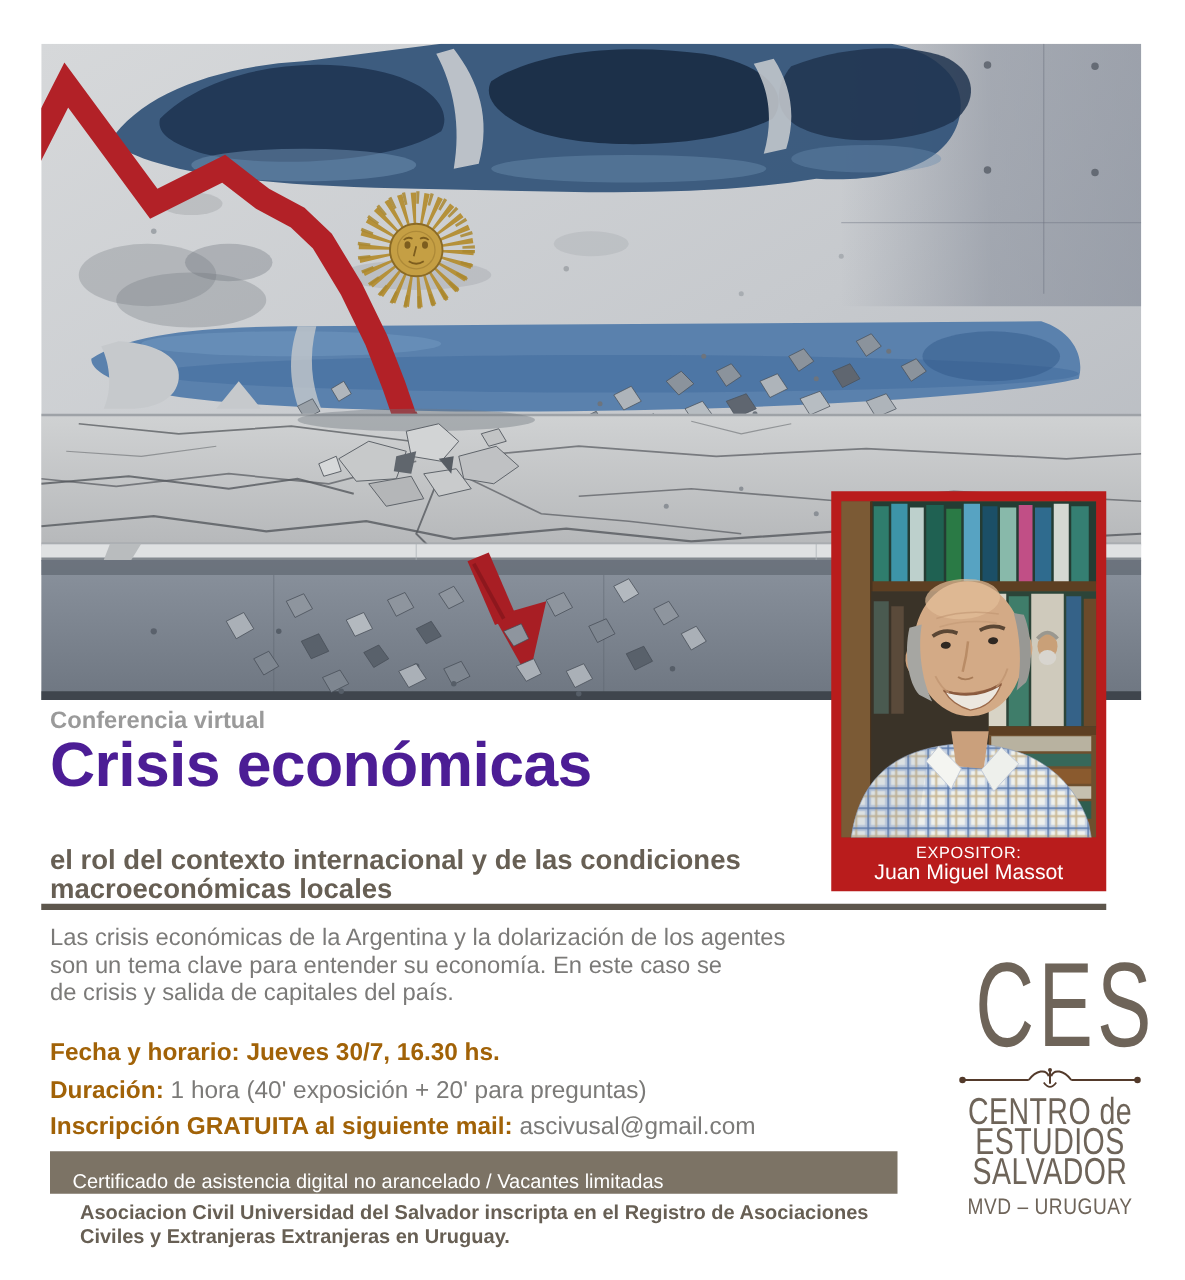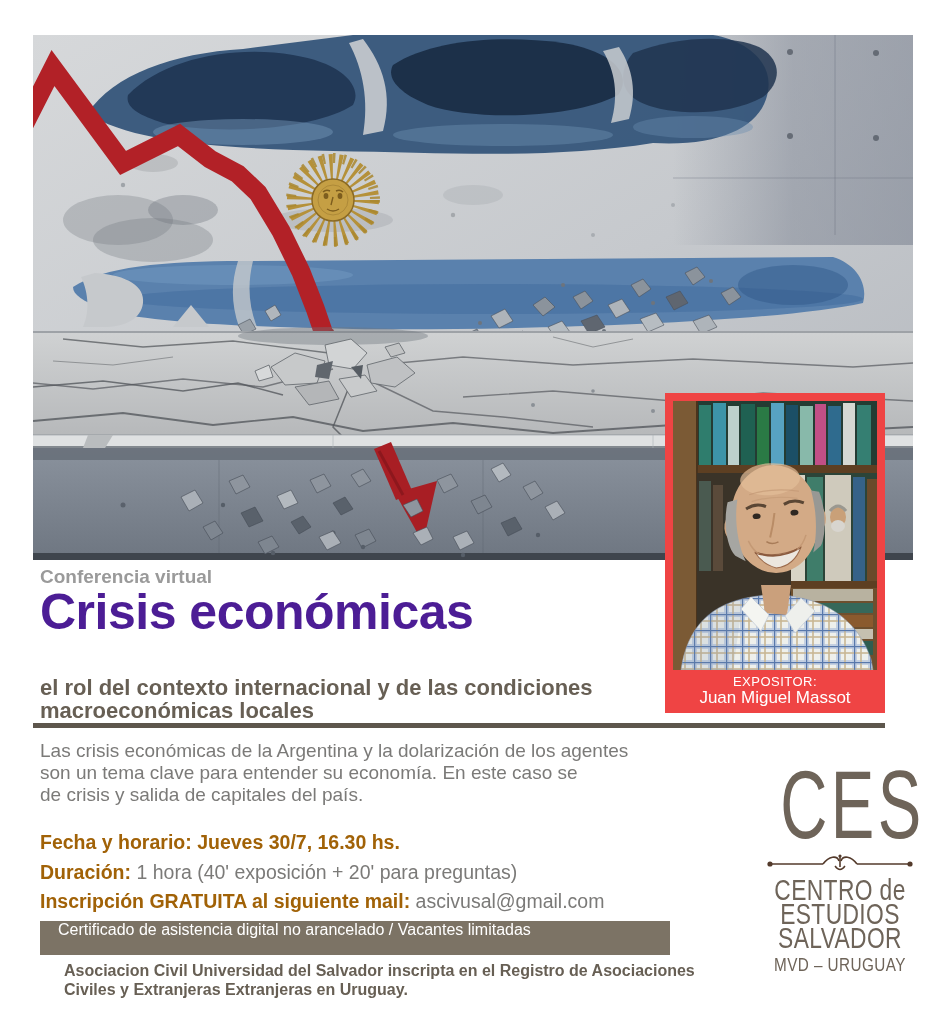--- a/index.html
+++ b/index.html
@@ -2,38 +2,38 @@
 <html><head>
 <meta charset="utf-8">
 <style>
   html,body{margin:0;padding:0;}
   body{width:948px;height:1024px;background:#ffffff;font-family:"Liberation Sans",sans-serif;position:relative;overflow:hidden;}
   .abs{position:absolute;}
   .nowrap{white-space:nowrap;}
   
   #hero{left:33px;top:35px;width:880px;height:525px;}
   
-  #photo-frame{left:665px;top:393px;width:220px;height:320px;background:#ef4444;box-sizing:border-box;padding:8px 8px 0 8px;}
+  #photo-frame{left:665px;top:393px;width:220px;height:320px;background:#b91c1c;box-sizing:border-box;padding:8px 8px 0 8px;}
   #photo-frame svg{display:block;}
   #photo-caption{height:43px;display:flex;flex-direction:column;align-items:center;justify-content:center;color:#ffffff;line-height:1.1;}
   #photo-caption .cap1{font-size:13px;letter-spacing:.5px;}
   #photo-caption .cap2{font-size:17px;font-weight:normal;}
   
   #kicker{left:40px;top:566px;font-size:19px;font-weight:bold;color:#9a9a9a;}
   #title{left:40px;top:592px;font-size:50px;font-weight:bold;color:#4c1d95;line-height:40px;letter-spacing:-.5px;}
   #subtitle{left:40px;top:676px;font-size:22px;font-weight:bold;color:#675f54;line-height:23px;}
   #rule{left:33px;top:723px;width:852px;height:5px;background:#5d564c;}
   
   #body-copy{left:40px;top:740px;font-size:19px;color:#7b7a78;line-height:22px;}
   .info-line{font-size:19.5px;color:#7b7a78;}
   .info-line .lbl{font-weight:bold;color:#a16207;}
   #fecha{left:40px;top:831px;font-weight:bold;color:#675f54;}
   #duracion{left:40px;top:861px;}
   #inscripcion{left:40px;top:890px;}
-  #banner{left:40px;top:921px;width:630px;height:34px;background:#7c7365;color:#ffffff;font-size:16px;display:flex;align-items:flex-start;padding-left:18px;box-sizing:border-box;}
+  #banner{left:40px;top:921px;width:678px;height:34px;background:#7c7365;color:#ffffff;font-size:16px;display:flex;align-items:flex-end;padding-left:18px;box-sizing:border-box;}
   #footer{left:40px;top:961px;font-size:16px;font-weight:bold;color:#675f54;line-height:19px;margin-left:24px;}
   
   #logo{left:752px;top:762px;width:176px;text-align:center;color:#6e6459;}
   #logo .ces{font-size:96px;line-height:86px;letter-spacing:5px;transform:scaleX(.68);transform-origin:50% 50%;}
   #logo .orn{margin:5px auto 3px;display:block;}
   #logo .l{font-size:30px;line-height:24px;letter-spacing:.5px;transform:scaleX(.76);transform-origin:50% 50%;}
   #logo .mvd{font-size:18px;line-height:20px;letter-spacing:.5px;margin-top:5px;transform:scaleX(.85);transform-origin:50% 50%;}
 </style>
 </head>
 <body>

